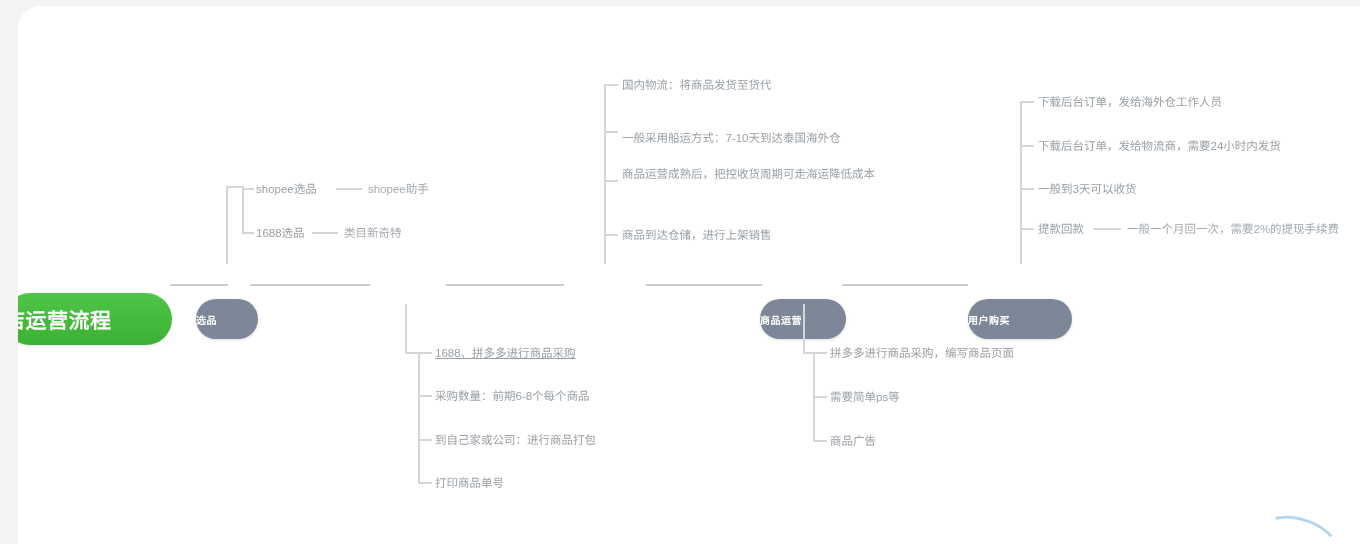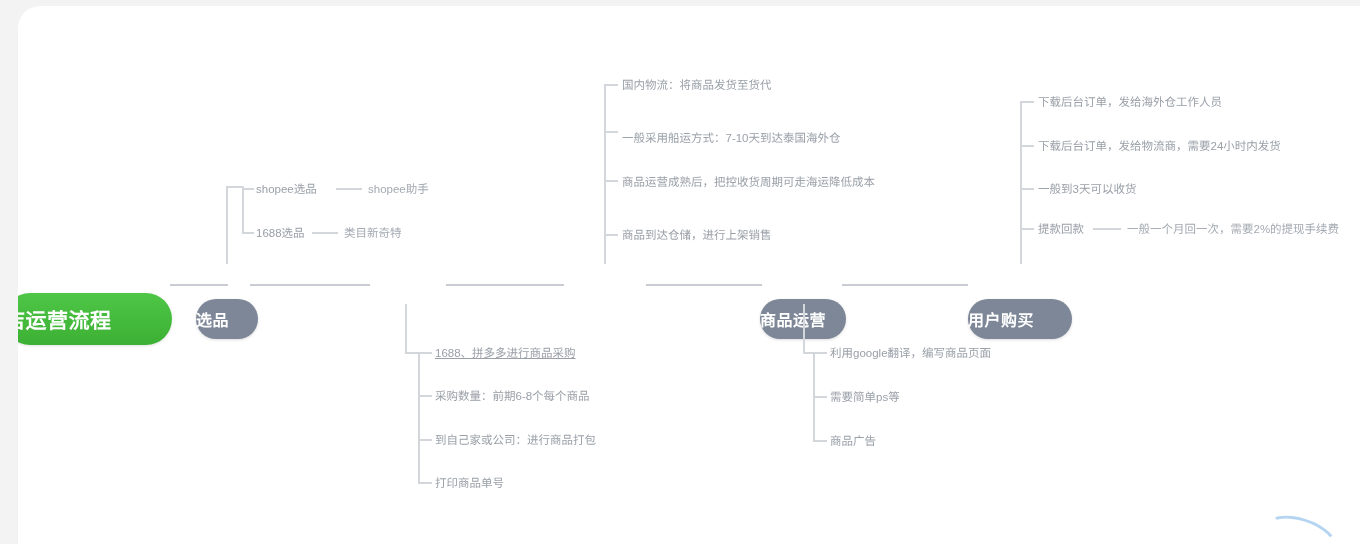--- a/index.html
+++ b/index.html
@@ -41,34 +41,34 @@
     margin-top:35px;
   }
   .node.root{
     background:#45bf3c;
     background:linear-gradient(180deg,#4ec646 0%,#3cb034 100%);
     font-size:21px;
     box-shadow:0 1px 3px rgba(0,0,0,.12);
   }
   .node.stage{
     background:#7d8798;
-    font-size:16px;
+    font-size:10px;
     box-shadow:0 1px 3px rgba(0,0,0,.14);
   }
 
   
   .leaf{
     position:absolute;
     font-size:11.5px;
     color:#9aa0a8;
     line-height:1.55;
     white-space:nowrap;
     user-select:none;
   }
-  .leaf.wrap{white-space:normal;margin-top:8px;}
+  .leaf.wrap{white-space:normal;}
   .leaf.sub{color:#a4aab2;}
 
   
   .dash{
     position:absolute;
     height:1.5px;background:#d3d6da;
   }
 
   
   #blue-arc{
@@ -175,21 +175,21 @@
     </div>
     <div class="ln v" style="left:785px;top:298px;height:48px;"></div>
     <div class="ln v" style="left:795px;top:346px;height:88px;"></div>
     <div class="ln h" style="left:785px;top:346px;width:12px;"></div>
 
     <div class="ln h" style="left:795px;top:346px;width:14px;"></div>
     <div class="ln h" style="left:795px;top:390px;width:14px;"></div>
     <div class="ln h" style="left:795px;top:434px;width:14px;"></div>
 
     <div class="leaf" style="left:812px;top:339px;">
-      <span>利用google翻译，编写商品页面</span>
+      <span>拼多多进行商品采购，编写商品页面</span>
     </div>
     <div class="leaf" style="left:812px;top:383px;">
       <span>需要简单ps等</span>
     </div>
     <div class="leaf" style="left:812px;top:427px;">
       <span>商品广告</span>
     </div>
 
     <div class="node stage" style="left:950px;top:258px;width:104px;height:40px;">
       <span>用户购买</span>

